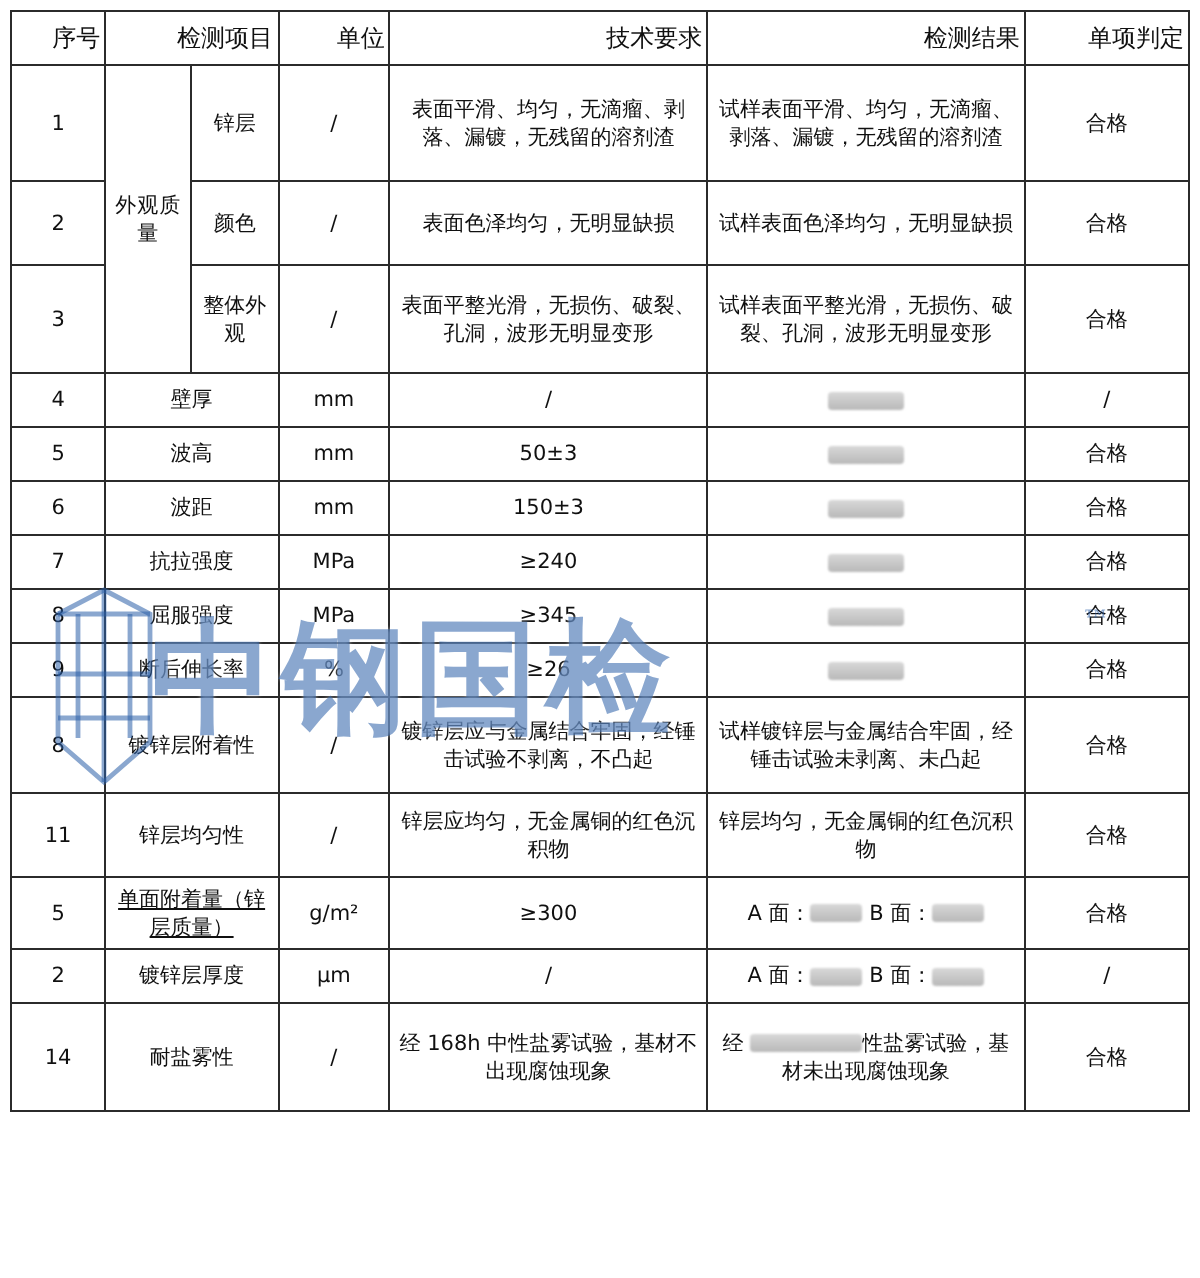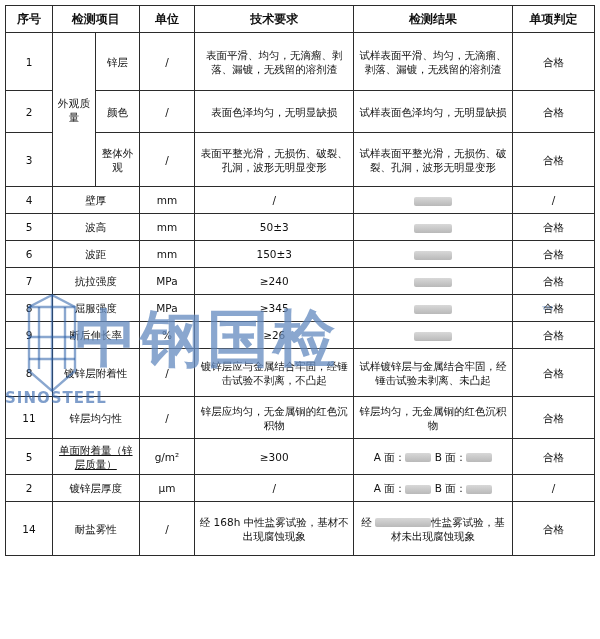--- a/index.html
+++ b/index.html
@@ -33,23 +33,24 @@
     font-size: 10.5px;
     line-height: 1.35;
     text-align: center;
     vertical-align: middle;
     padding: 2px 3px;
     color: #101010;
     background: transparent;
     word-break: break-all;
   }
   table.report thead th {
-    font-weight: bold;
+    font-weight: normal;
     font-size: 12px;
     padding: 5px 2px;
+    text-align: right;
   }
   .c-no    { width: 38px; }
   .c-item  { width: 74px; }
   .c-unit  { width: 46px; }
   .c-req   { width: 140px; }
   .c-res   { width: 140px; }
   .c-judge { width: 70px; }
 
   .cell-vert {
     font-size: 11px;
@@ -283,16 +284,15 @@
         <path d="M39 4 L39 100"></path>
         <path d="M16 16 L62 16"></path>
         <path d="M16 46 L62 46"></path>
         <path d="M16 68 L62 68"></path>
         <path d="M26 16 L26 78"></path>
         <path d="M52 16 L52 78"></path>
       </g>
     </svg>
     <div id="wm-text">中钢国检</div>
     <div id="wm-tm">™</div>
-    <div id="wm-sub">SINOSTEEL</div>
   </div>
 
 </div>
 
 </body></html>

